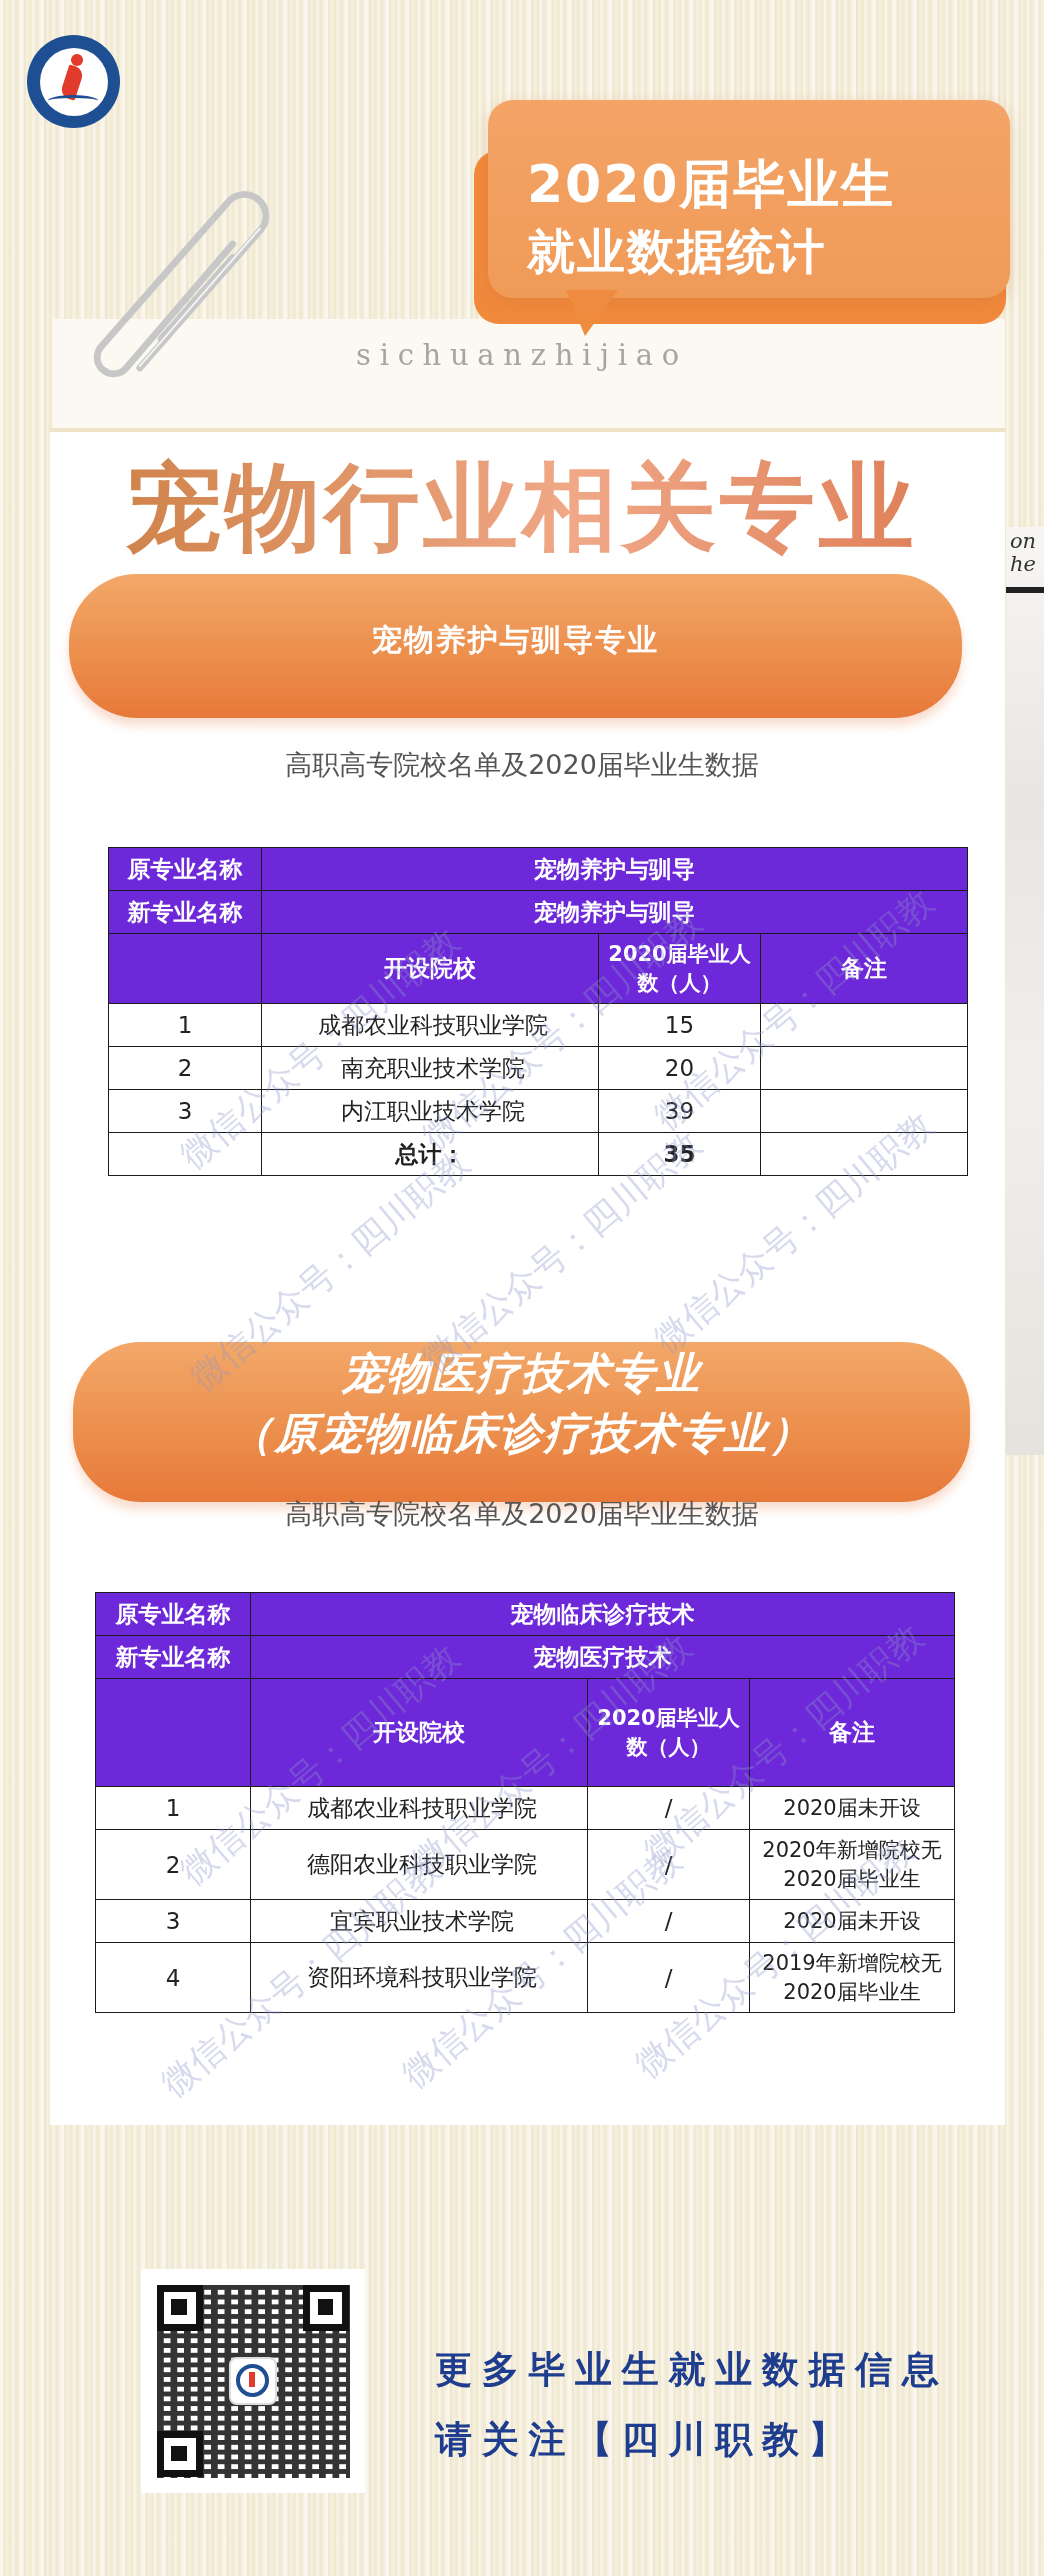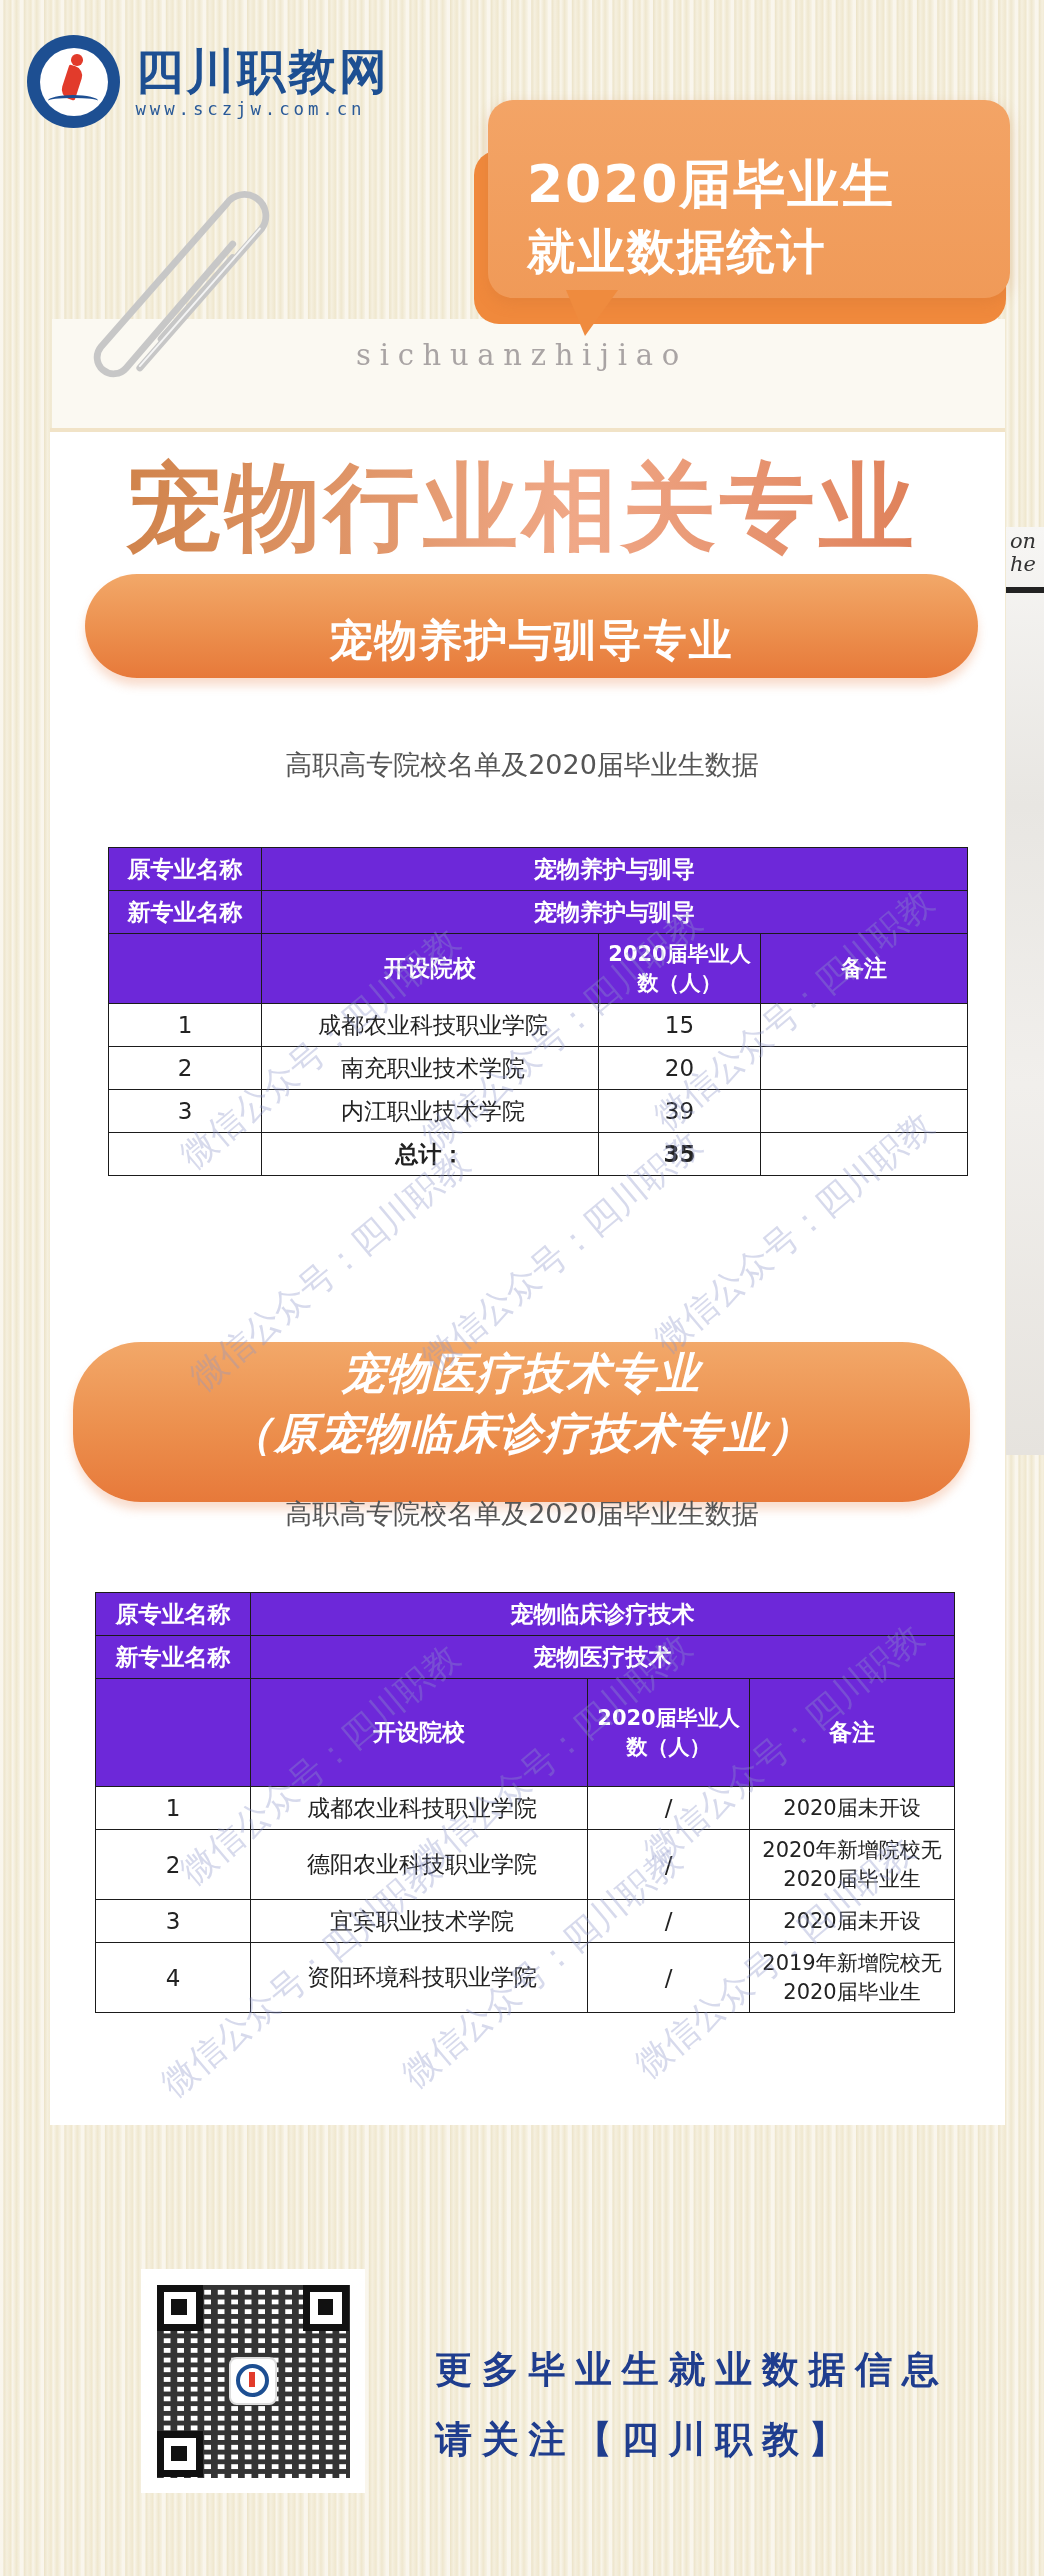--- a/index.html
+++ b/index.html
@@ -111,21 +111,21 @@
   }
 
   
   .pill {
     position: absolute; border-radius: 68px;
     background: linear-gradient(180deg, #f2a869 0%, #ec8f4d 55%, #e7793a 100%);
     box-shadow: 0 7.7px 9.7px rgba(230,120,60,0.25);
     color: #fff; font-weight: bold; text-align: center;
     font-family: "DejaVu Sans", sans-serif;
   }
-  .pill1 { left: 85px; top: 574px; width: 893px; height: 104px; font-size: 43px; line-height: 132px; letter-spacing: 1.9px; }
+  .pill1 { left: 69px; top: 574px; width: 893px; height: 144px; font-size: 30px; line-height: 132px; letter-spacing: 1.9px; }
   .pill2 { left: 73px; top: 1342px; width: 897px; height: 160px; font-size: 43px; padding-top: 1px; line-height: 60px; letter-spacing: 1.9px; font-style: italic; }
 
   .caption {
     position: absolute; left: 0; width: 1044px; text-align: center;
     font-size: 27px; color: #555; line-height: 39px;
   }
   .caption1 { top: 745px; }
   .caption2 { top: 1494px; }
 
   
@@ -184,24 +184,20 @@
 </style>
 </head>
 <body>
 
 <div class="logo">
   <div class="logo-badge">
     <div class="inner"></div>
       <div class="dot"></div>
       <div class="body"></div>
       <div class="book"></div>
-  </div>
-  <div class="logo-text">
-    <div class="logo-cn">四川职教网</div>
-    <div class="logo-url">www.sczjw.com.cn</div>
   </div>
 </div>
 
 <div class="paper-back"></div>
 <div class="paper"></div>
 <div class="divider-line"></div>
 <div class="photo-strip">
   <div class="t1">on</div>
   <div class="t2">he</div>
   <div class="bar"></div>

